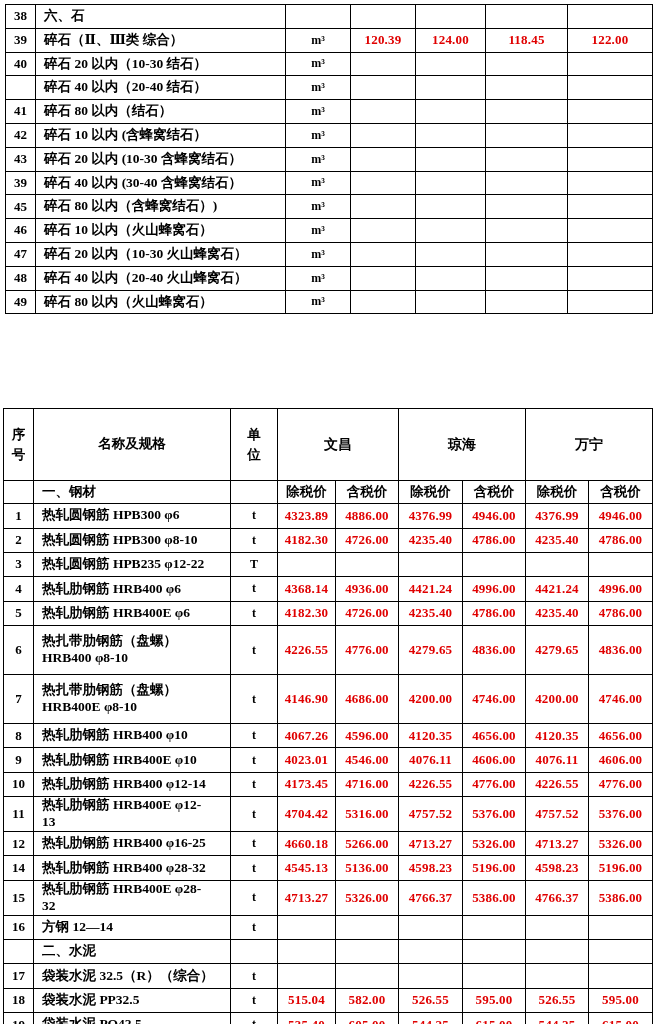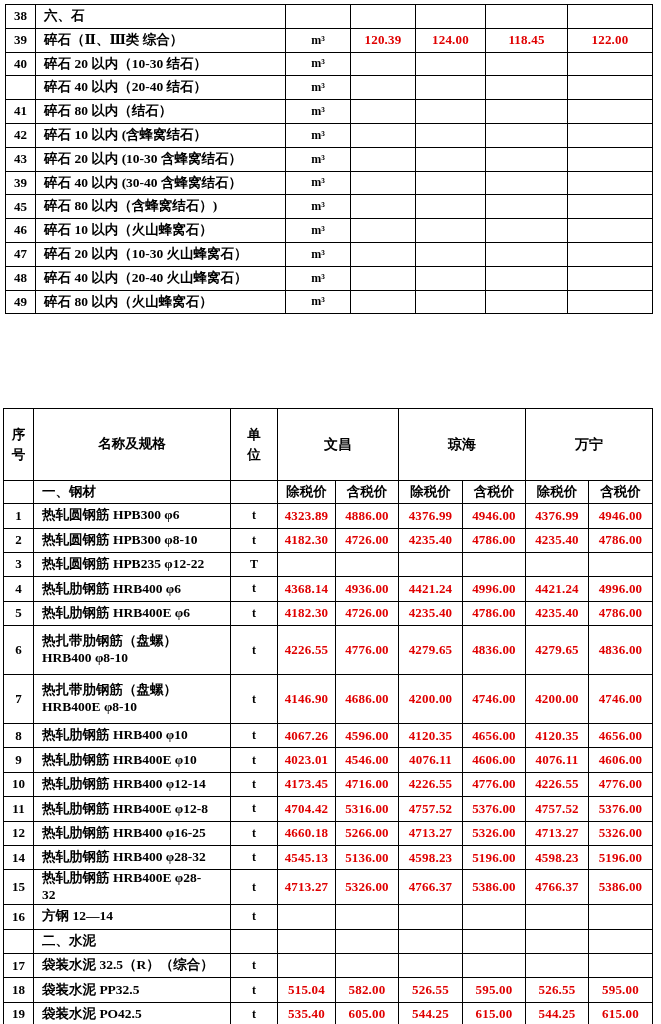--- a/index.html
+++ b/index.html
@@ -324,21 +324,21 @@
           <td class="unit">t</td>
           <td class="price">4173.45</td>
           <td class="price">4716.00</td>
           <td class="price">4226.55</td>
           <td class="price">4776.00</td>
           <td class="price">4226.55</td>
           <td class="price">4776.00</td>
         </tr>
         <tr>
           <td class="no">11</td>
-          <td class="name">热轧肋钢筋 HRB400E φ12-8</td>
+          <td class="name">热轧肋钢筋 HRB400E φ12-13</td>
           <td class="unit">t</td>
           <td class="price">4704.42</td>
           <td class="price">5316.00</td>
           <td class="price">4757.52</td>
           <td class="price">5376.00</td>
           <td class="price">4757.52</td>
           <td class="price">5376.00</td>
         </tr>
         <tr>
           <td class="no">12</td>

